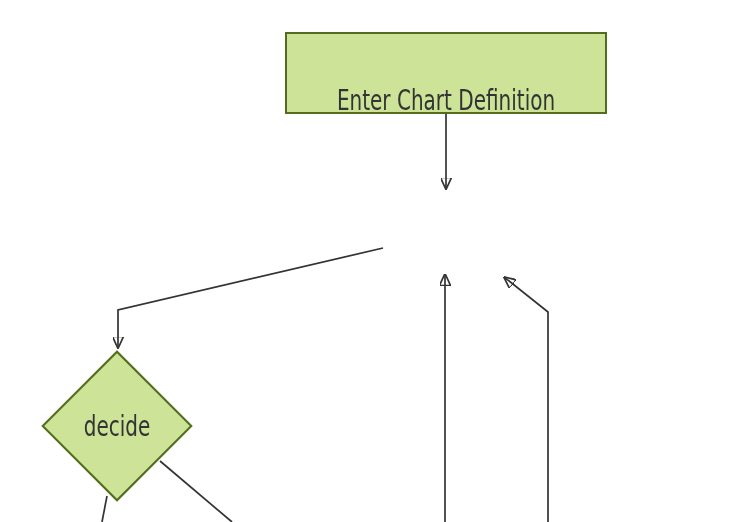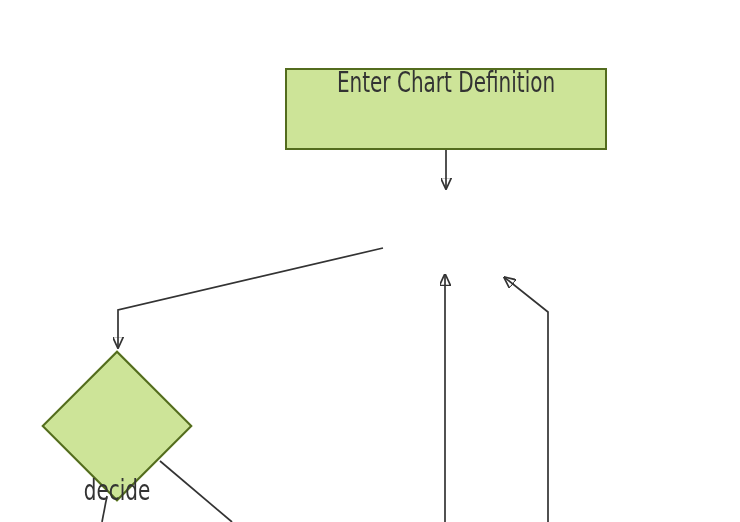--- a/index.html
+++ b/index.html
@@ -19,26 +19,25 @@
   }
   .edge-layer path {
     fill: none;
     stroke: #333333;
     stroke-width: 1.7;
   }
   .node {
     position: absolute;
     z-index: 1;
     display: flex;
-    align-items: flex-start;
+    align-items: flex-end;
     justify-content: center;
     background: #cde498;
     border: 2px solid #536c1e;
     box-sizing: border-box;
-    margin-top: 36px;
   }
   .node-rect {
     left: 285px; top: 32px;
     width: 322px; height: 82px;
   }
   .node-rounded {
     left: 382px; top: 191px;
     width: 128px; height: 81px;
     border-radius: 10px;
   }
@@ -54,21 +53,21 @@
     width: 107px; height: 107px;
     transform: translate(-50%, -50%) rotate(45deg);
     background: #cde498;
     border: 2px solid #536c1e;
     box-sizing: border-box;
   }
   .diamond-label {
     position: absolute;
     left: 0; top: 0; right: 0; bottom: 0;
     display: flex;
-    align-items: flex-end;
+    align-items: center;
     justify-content: center;
   }
   .lbl {
     display: inline-block;
     font-size: 20px;
     color: #333333;
     white-space: nowrap;
     transform: scaleY(1.42);
     transform-origin: center;
   }

